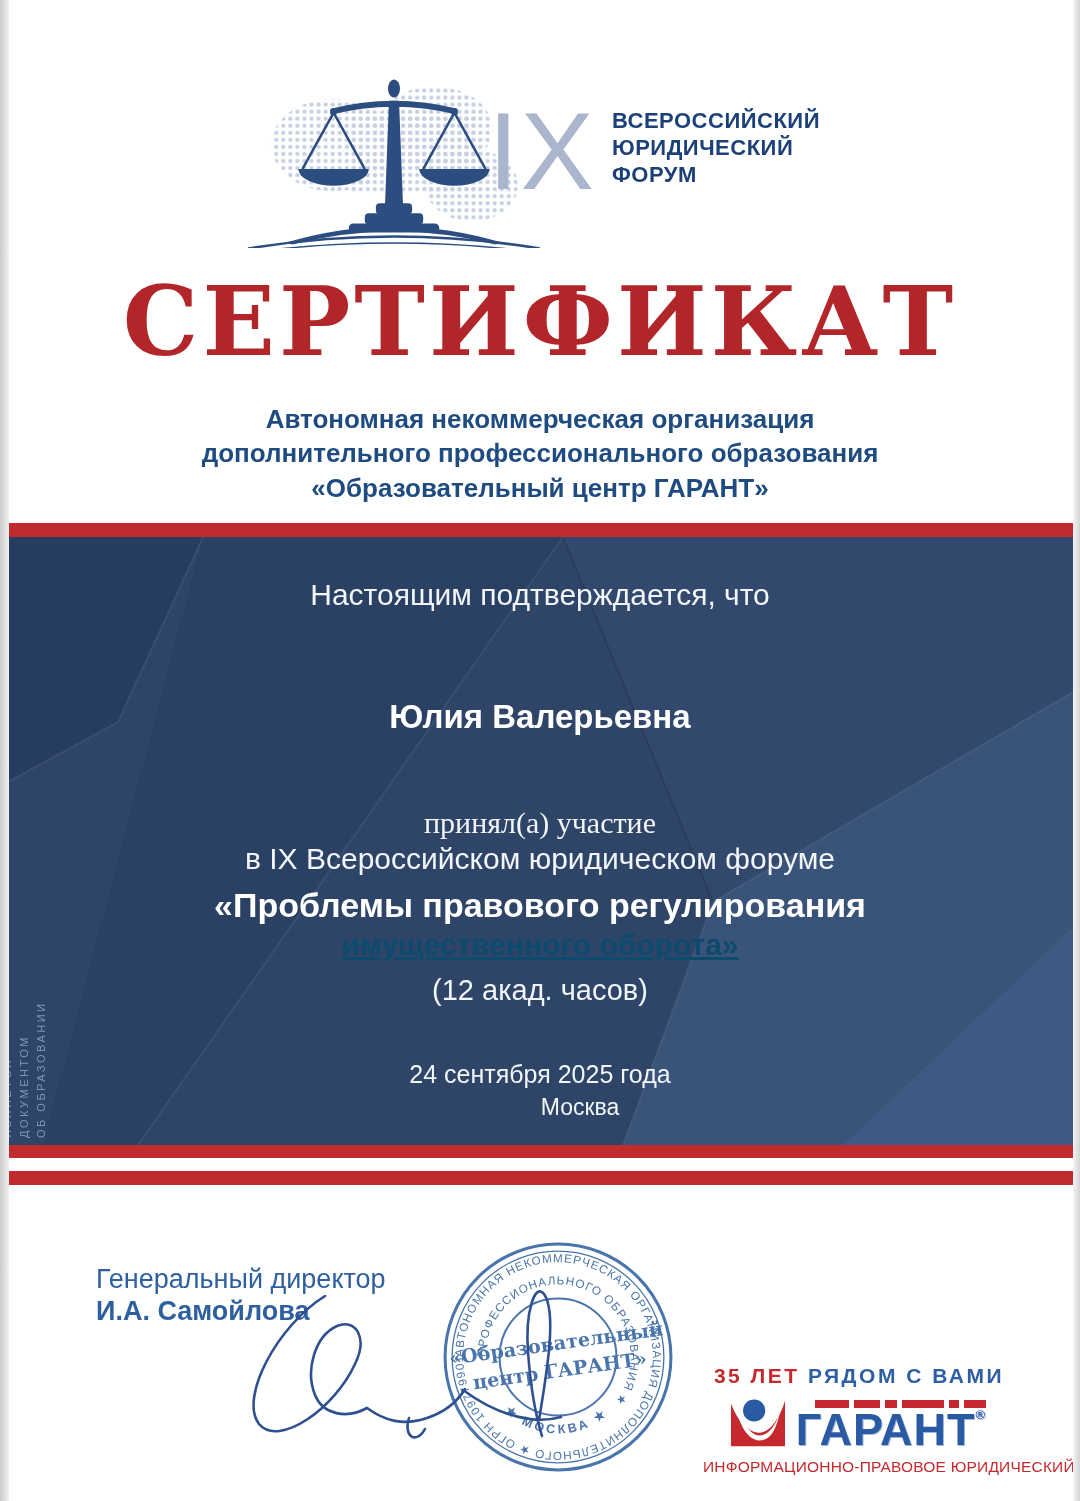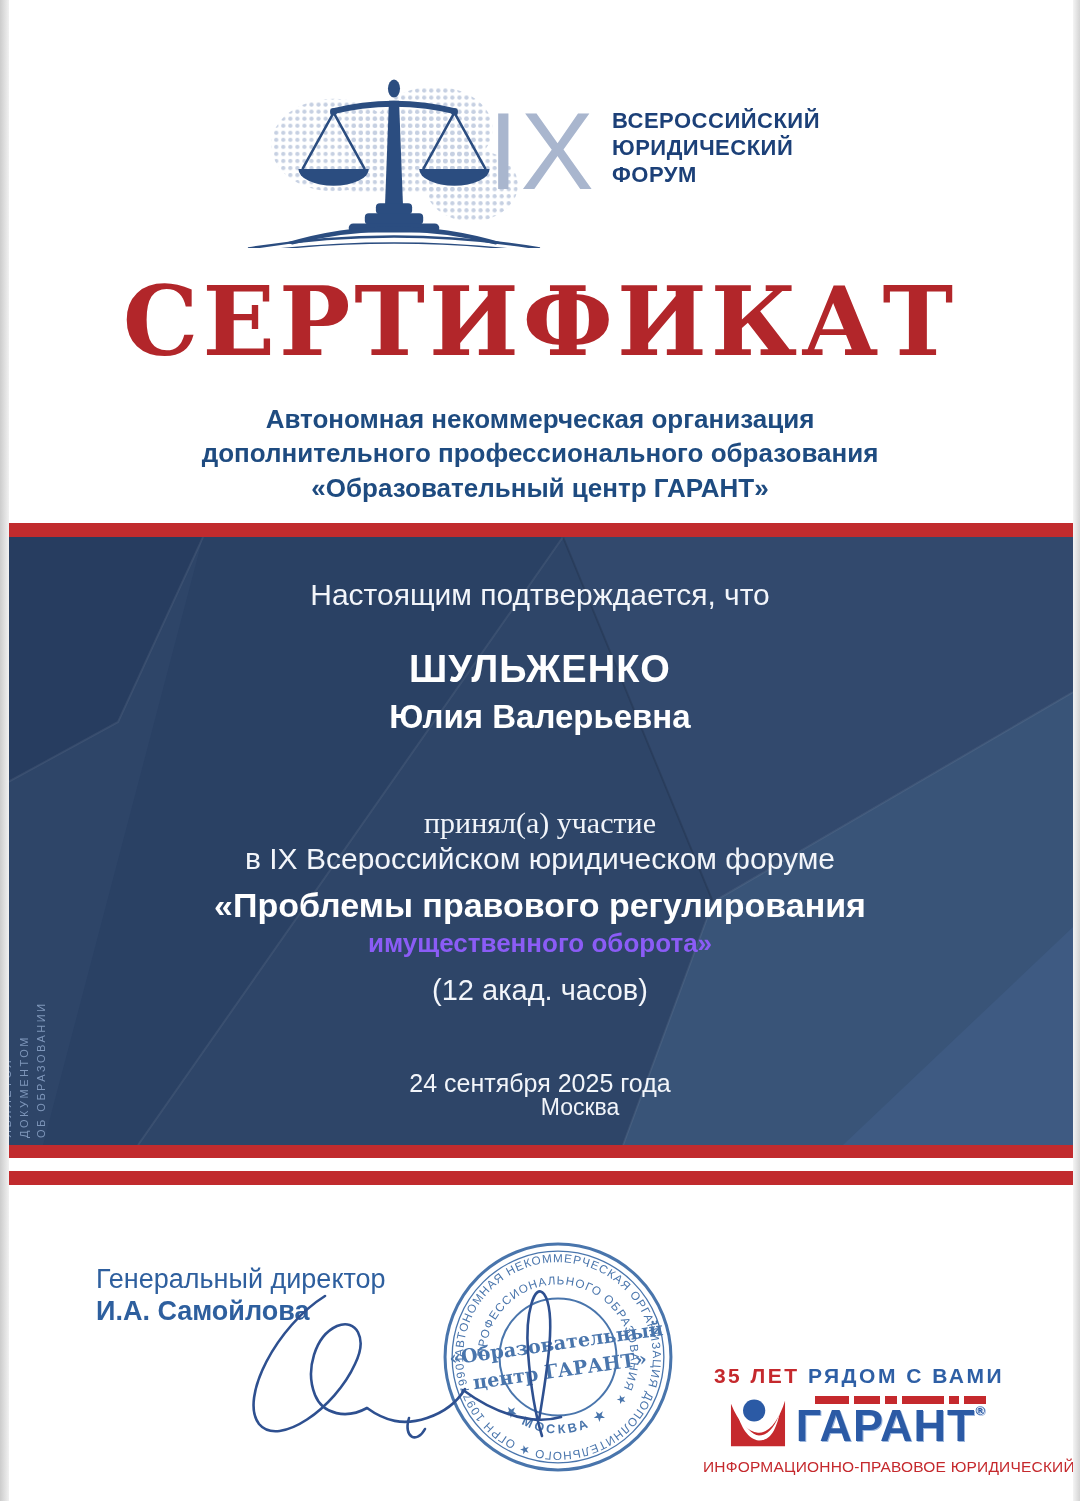--- a/index.html
+++ b/index.html
@@ -33,39 +33,39 @@
   .panel{position:absolute;left:8px;top:537px;width:1065px;height:608px;
          background:#2e4568;overflow:hidden;}
   .panel svg.facets{position:absolute;left:0;top:0;width:100%;height:100%;}
   .center-line{position:absolute;left:0;width:100%;text-align:center;color:#f2f5fa;z-index:4;}
   .p-intro{top:578px;font-size:30px;}
   .p-surname{top:648px;font-size:38px;font-weight:bold;color:#fff;letter-spacing:1px;}
   .p-name{top:698px;font-size:33px;font-weight:bold;color:#fff;}
   .p-part1{top:806px;font-size:30px;font-family:Liberation Serif, serif;}
   .p-part2{top:842px;font-size:30px;}
   .p-event1{top:886px;font-size:34px;font-weight:bold;color:#fff;}
-  .p-event2{top:928px;font-size:26px;font-weight:bold;color:#8b5cf6;}
+  .p-event2{top:928px;font-size:30px;font-weight:bold;color:#0c4a6e;text-decoration:underline;}
   .p-dur{top:974px;font-size:29px;}
-  .p-date{top:1060px;font-size:25px;margin-top:9px;}
+  .p-date{top:1060px;font-size:25px;}
   .p-city{top:1094px;font-size:23px;padding-left:40px;}
 
   .side-note{position:absolute;left:34px;top:1086px;width:200px;height:52px;
              transform:rotate(-90deg);transform-origin:left bottom;z-index:5;
              font-size:11px;letter-spacing:2.5px;color:#7e96ba;line-height:1.55;}
 
   
   .director-block{position:absolute;left:96px;top:1263px;color:#2e5f9e;font-size:27px;line-height:1.2;}
   .director-name{font-weight:bold;}
   .signature-svg{position:absolute;left:205px;top:1268px;width:360px;height:200px;z-index:3;}
   .stamp-svg{position:absolute;left:437px;top:1236px;width:242px;height:242px;z-index:2;opacity:.93;}
 
   .garant-block{position:absolute;left:703px;top:1364px;width:312px;text-align:center;z-index:2;}
   .anniv{font-size:21px;font-weight:bold;letter-spacing:2.5px;white-space:nowrap;}
   .anniv .red{color:#c5292d;} .anniv .blue{color:#2e5fa5;}
-  .logo-row{display:flex;align-items:flex-start;justify-content:center;gap:2px;margin-top:8px;}
+  .logo-row{display:flex;align-items:flex-end;justify-content:center;gap:2px;margin-top:8px;}
   .brand-wrap{position:relative;display:inline-block;}
   .dashes{display:flex;gap:5px;justify-content:flex-end;margin:0 6px 1px 24px;}
   .dash{height:8px;background:#c5292d;}
   .brand{font-size:45px;font-weight:bold;color:#2b5aa5;line-height:.95;letter-spacing:1px;
          text-shadow:1px 1px 0 #9db7dd;}
   .reg{font-size:13px;vertical-align:top;color:#2b5aa5;font-weight:bold;}
   .tagline{margin-top:6px;font-size:15.5px;color:#c5292d;letter-spacing:.2px;white-space:nowrap;}
 </style>
 </head>
 <body>
@@ -127,21 +127,20 @@
       <polygon points="195,0 555,0 130,608 35,608" fill="#2a4164"></polygon>
       <polygon points="555,0 1065,0 1065,155 705,365" fill="#32496d"></polygon>
       <polygon points="1065,155 1065,608 615,608 705,365" fill="#395478"></polygon>
       <polygon points="1065,390 1065,608 835,608" fill="#3e5a82"></polygon>
       <path d="M555,0 L130,608 M1065,155 L705,365 L615,608 M195,0 L110,185 L0,245" stroke="rgba(255,255,255,0.07)" stroke-width="2" fill="none"></path>
       <path d="M555,0 L705,365" stroke="rgba(0,0,0,0.12)" stroke-width="2" fill="none"></path>
     </svg>
   </div>
 
   <div class="center-line p-intro">Настоящим подтверждается, что</div>
-  <div class="center-line p-surname">ШУЛЬЖЕНКО</div>
   <div class="center-line p-name">Юлия Валерьевна</div>
   <div class="center-line p-part1">принял(а) участие</div>
   <div class="center-line p-part2">в IX Всероссийском юридическом форуме</div>
   <div class="center-line p-event1">«Проблемы правового регулирования</div>
   <div class="center-line p-event2">имущественного оборота»</div>
   <div class="center-line p-dur">(12 акад. часов)</div>
   <div class="center-line p-date">24 сентября 2025 года</div>
   <div class="center-line p-city">Москва</div>
 
   <div class="side-note">

